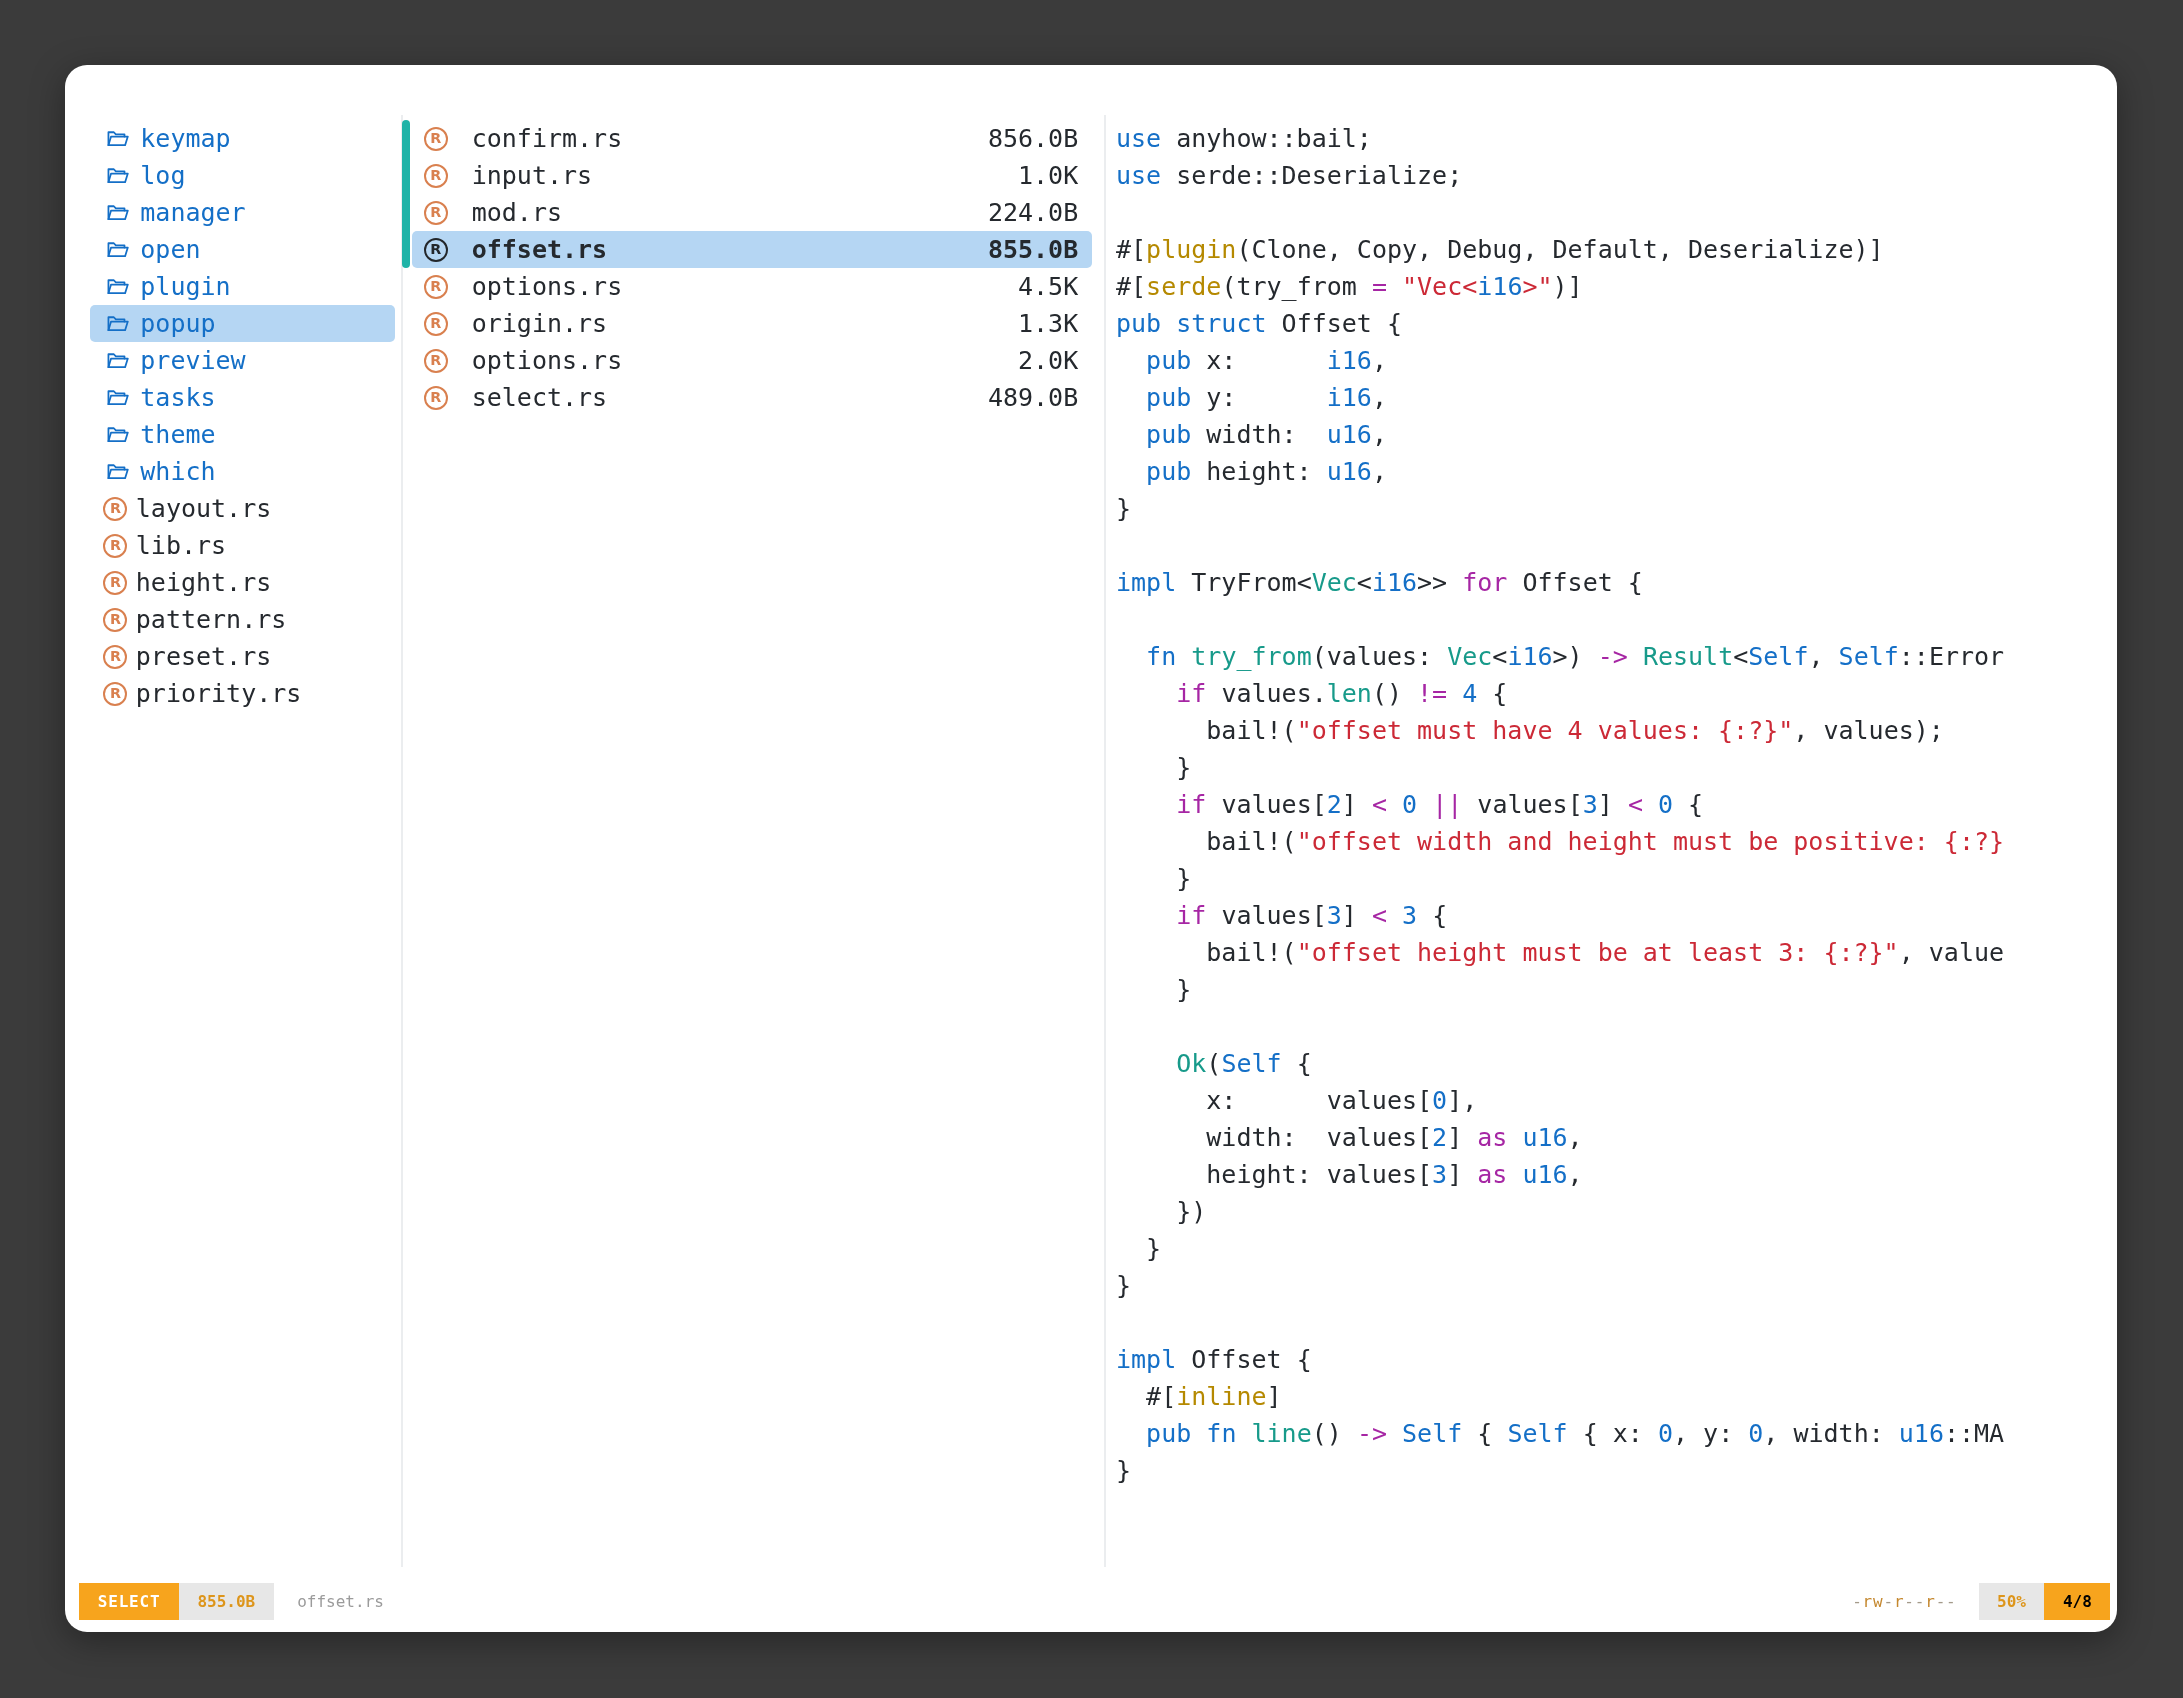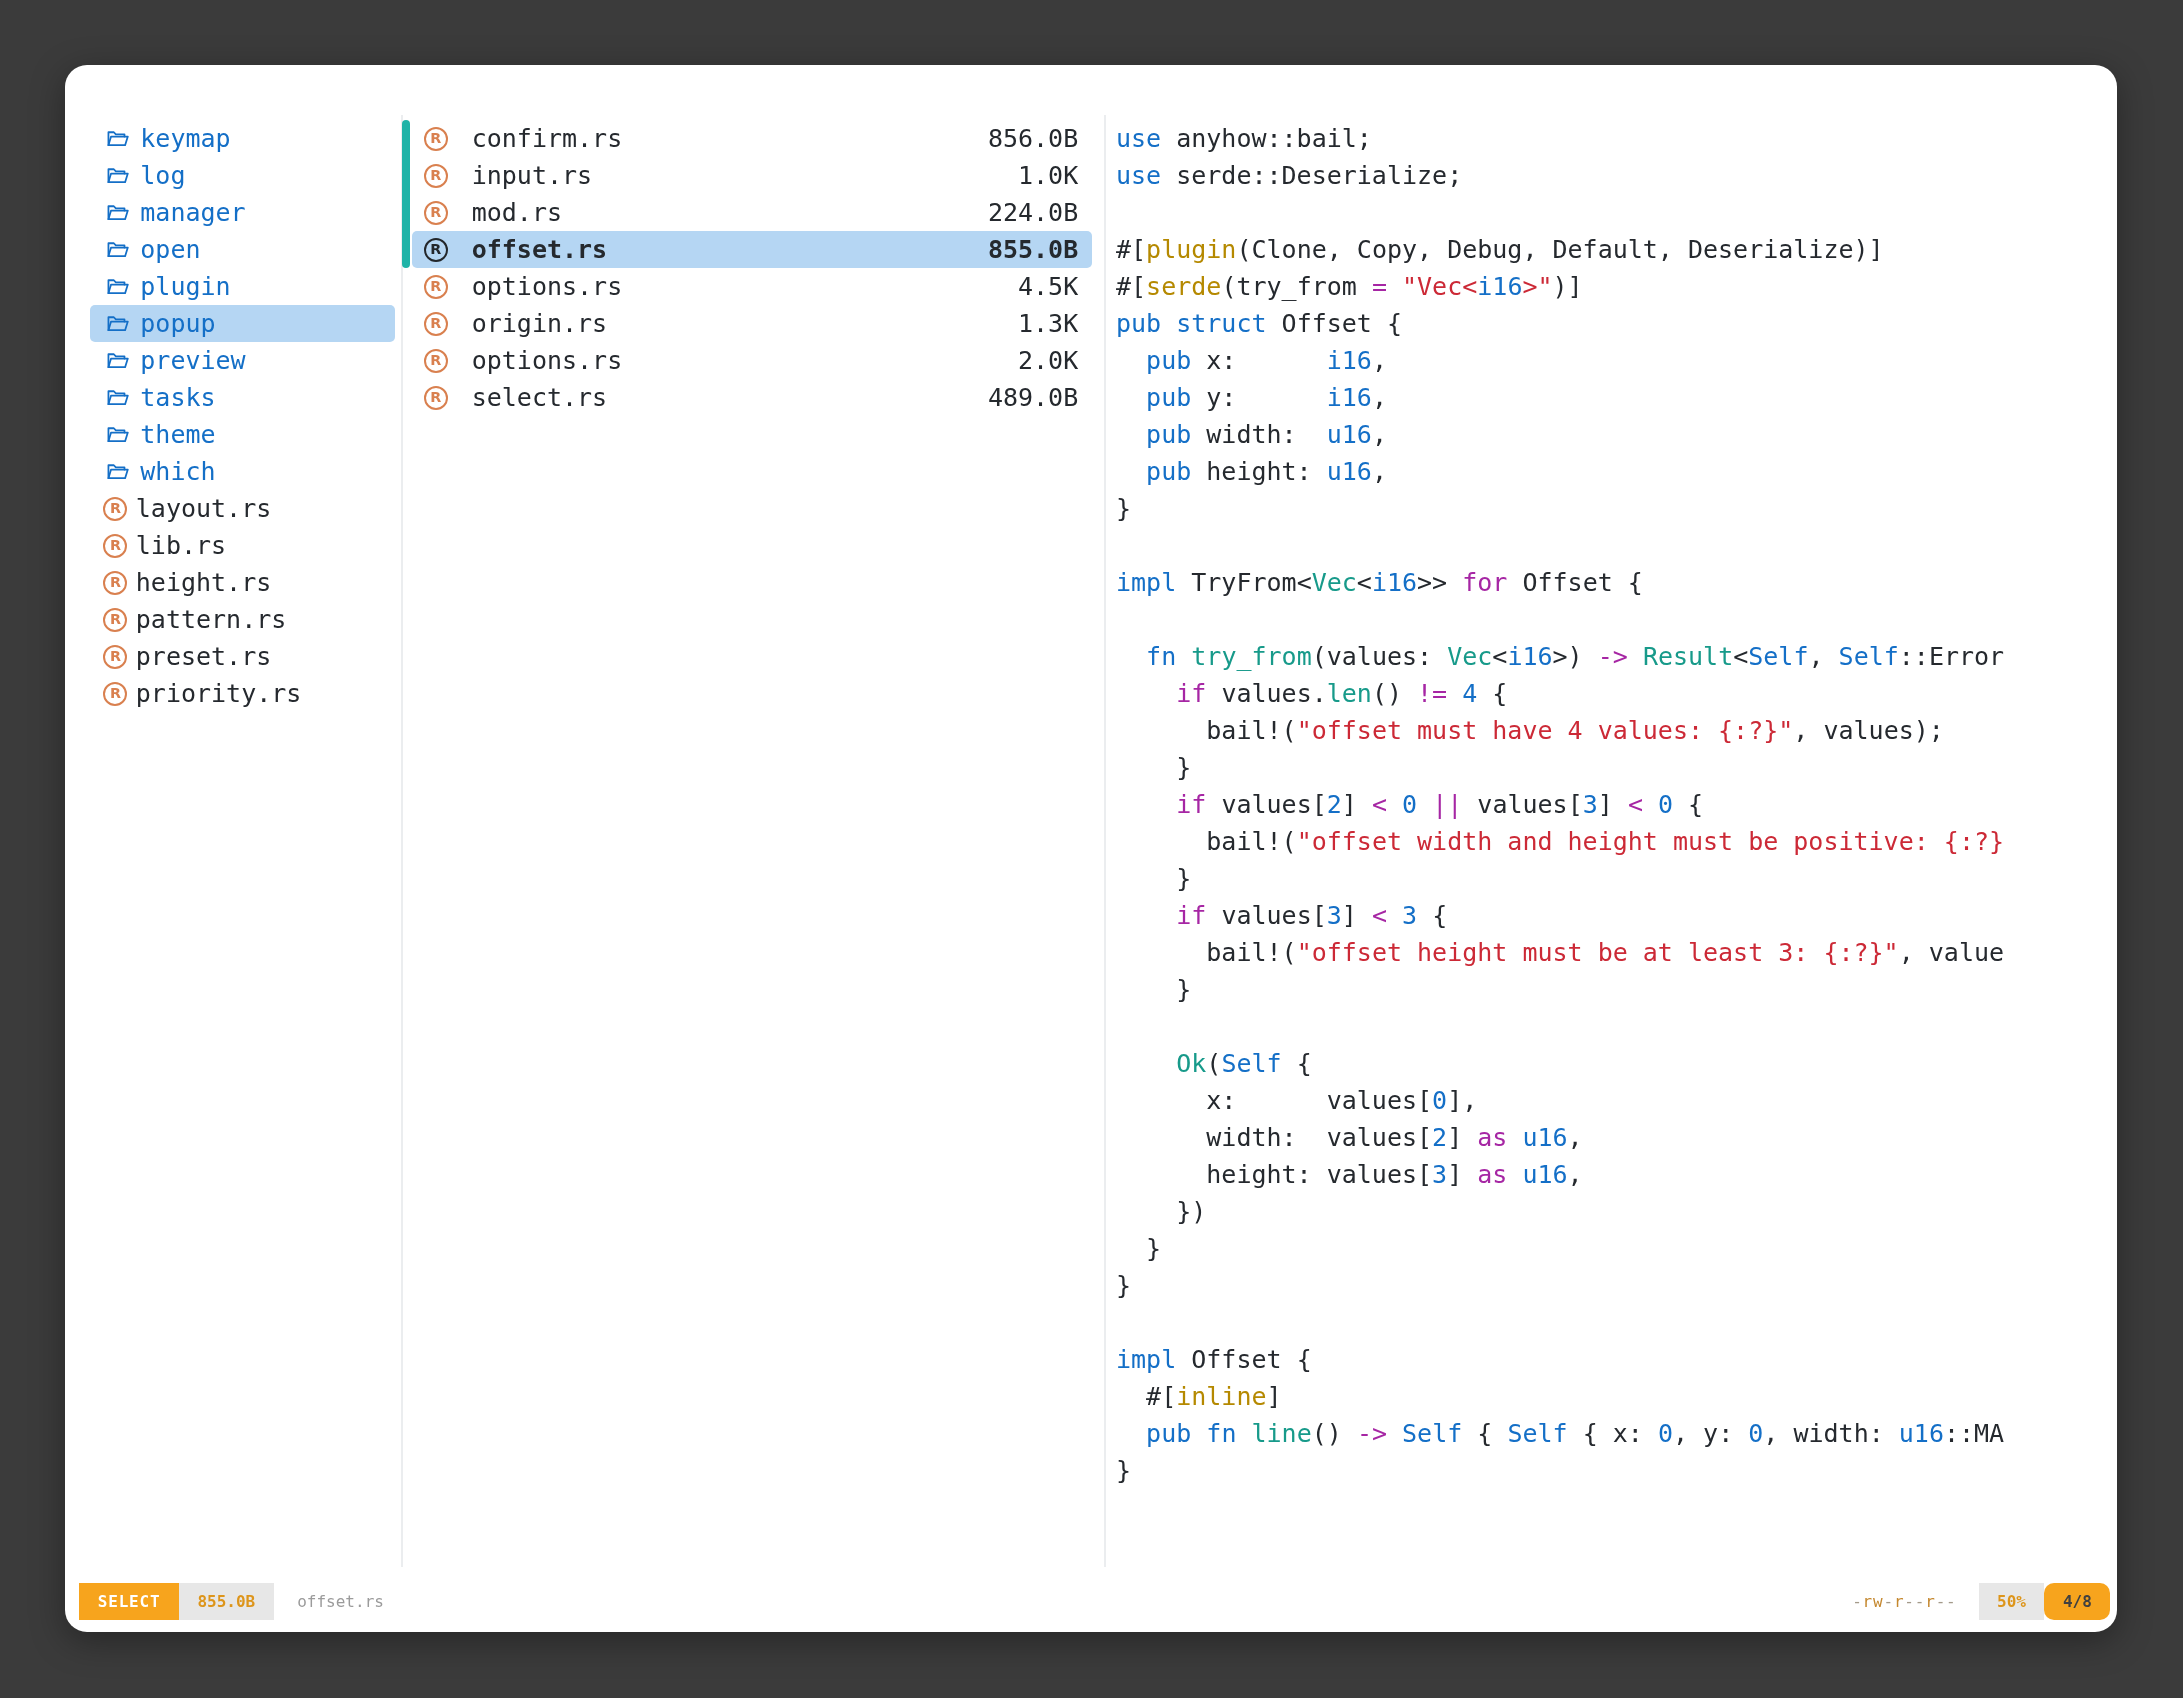--- a/index.html
+++ b/index.html
@@ -67,21 +67,21 @@
   }
   .status-left,.status-right{display:flex;align-items:center;height:100%;}
   .badge{display:inline-flex;align-items:center;height:37px;padding:0 18.5px;font-weight:bold;white-space:pre;}
   .badge-mode{background:var(--accent,#f7a41d);color:#ffffff;letter-spacing:0.8px;}
   .badge-size{background:#e7e7e7;color:var(--amber,#dd951b);}
   .status-filename{color:#9b9b9b;margin-left:23.5px;white-space:pre;}
   .status-perms{margin-right:22px;letter-spacing:0.8px;white-space:pre;}
   .perm-dash{color:var(--perm-dash,#a49a8a);}
   .perm-letter{color:var(--perm-letter,#c5882f);}
   .badge-percent{background:#e7e7e7;color:var(--amber,#dd951b);}
-  .badge-position{background:var(--accent,#f7a41d);color:#404040;border-radius:10px;}
+  .badge-position{background:var(--accent,#f7a41d);color:#000000;}
 </style>
 </head>
 <body>
 
 <div class="window">
   <div class="sep sep-left"></div>
   <div class="sep sep-right"></div>
 
   <aside class="pane parent-pane" id="sidebar">
       <div class="side-row">

